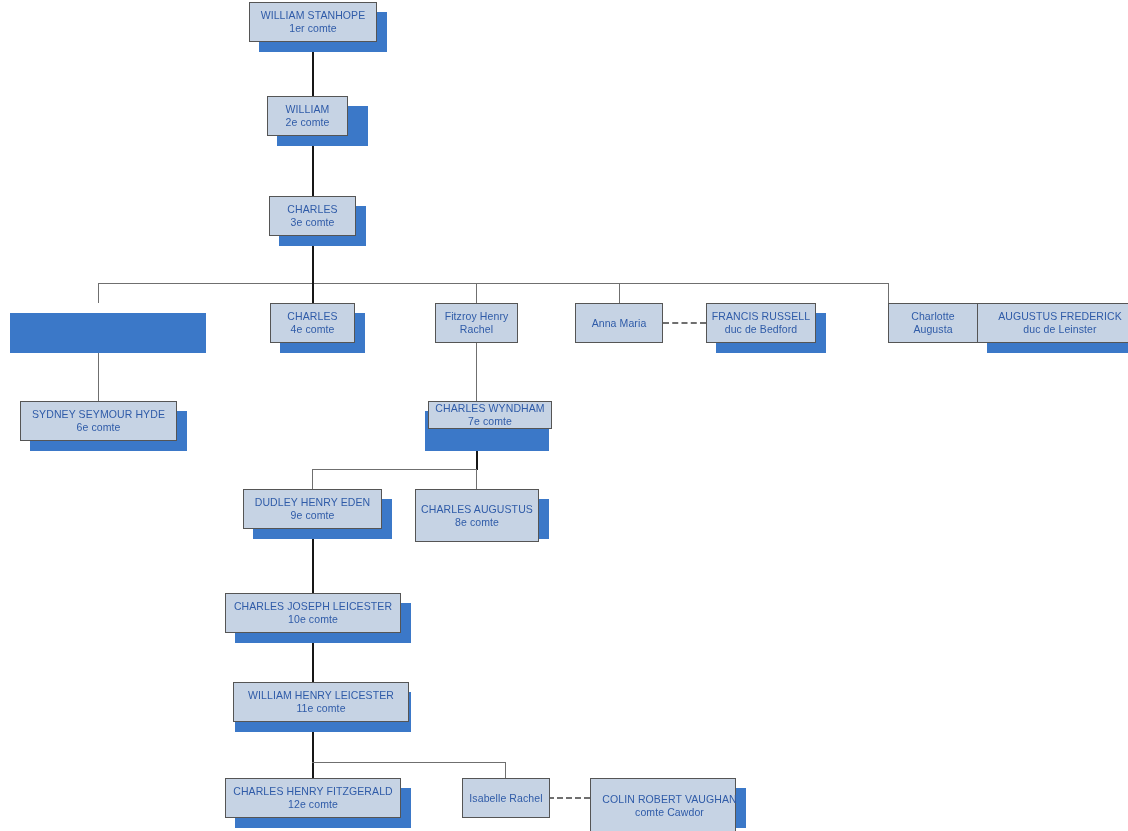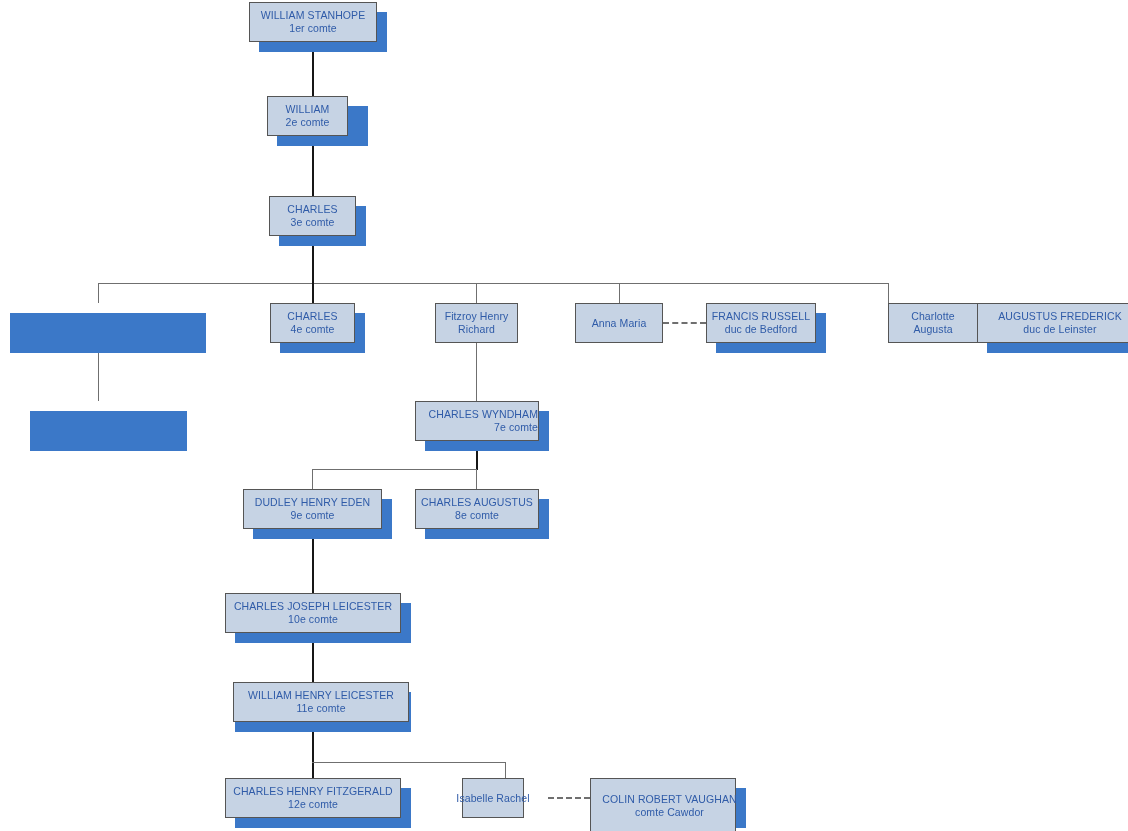--- a/index.html
+++ b/index.html
@@ -103,71 +103,75 @@
       <div class="l2">3e comte</div>
     </div>
     <div class="shadow" style="left: 10px; top: 313px; width: 196px; height: 40px;"></div>
     <div class="shadow" style="left: 280px; top: 313px; width: 85px; height: 40px;"></div>
     <div class="node" style="left: 270px; top: 303px; width: 85px; height: 40px;">
       <div class="l1">CHARLES</div>
       <div class="l2">4e comte</div>
     </div>
     <div class="node" style="left: 435px; top: 303px; width: 83px; height: 40px;">
       <div class="l1">Fitzroy Henry</div>
-      <div class="l2">Richard</div>
+      <div class="l2">Rachel</div>
     </div>
     <div class="node" style="left: 575px; top: 303px; width: 88px; height: 40px;">
       <div class="l1">Anna Maria</div>
     </div>
     <div class="shadow" style="left: 716px; top: 313px; width: 110px; height: 40px;"></div>
     <div class="node" style="left: 706px; top: 303px; width: 110px; height: 40px;">
       <div class="l1">FRANCIS RUSSELL</div>
       <div class="l2">duc de Bedford</div>
     </div>
     <div class="node" style="left: 845px; top: 303px; width: 90px; height: 40px; margin-left: 43px;">
       <div class="l1">Charlotte</div>
       <div class="l2">Augusta</div>
     </div>
     <div class="shadow" style="left: 987px; top: 313px; width: 141px; height: 40px;"></div>
     <div class="node" style="left: 977px; top: 303px; width: 166px; height: 40px;">
       <div class="l1">AUGUSTUS FREDERICK</div>
       <div class="l2">duc de Leinster</div>
     </div>
     <div class="shadow" style="left: 30px; top: 411px; width: 157px; height: 40px;"></div>
+    <div class="node" style="left: 20px; top: 401px; width: 157px; height: 40px;">
+      <div class="l1">SYDNEY SEYMOUR HYDE</div>
+      <div class="l2">6e comte</div>
+    </div>
     <div class="shadow" style="left: 425px; top: 411px; width: 124px; height: 40px;"></div>
-    <div class="node" style="left: 415px; top: 401px; width: 124px; height: 40px; align-items: flex-end;">
+    <div class="node" style="left: 428px; top: 401px; width: 124px; height: 28px;">
       <div class="l1">CHARLES WYNDHAM</div>
       <div class="l2">7e comte</div>
     </div>
     <div class="shadow" style="left: 253px; top: 499px; width: 139px; height: 40px;"></div>
     <div class="node" style="left: 243px; top: 489px; width: 139px; height: 40px;">
       <div class="l1">DUDLEY HENRY EDEN</div>
       <div class="l2">9e comte</div>
     </div>
     <div class="shadow" style="left: 425px; top: 499px; width: 124px; height: 40px;"></div>
-    <div class="node" style="left: 415px; top: 489px; width: 124px; height: 40px;">
+    <div class="node" style="left: 415px; top: 489px; width: 124px; height: 53px;">
       <div class="l1">CHARLES AUGUSTUS</div>
       <div class="l2">8e comte</div>
     </div>
     <div class="shadow" style="left: 235px; top: 603px; width: 176px; height: 40px;"></div>
     <div class="node" style="left: 225px; top: 593px; width: 176px; height: 40px;">
       <div class="l1">CHARLES JOSEPH LEICESTER</div>
       <div class="l2">10e comte</div>
     </div>
     <div class="shadow" style="left: 235px; top: 692px; width: 176px; height: 40px;"></div>
     <div class="node" style="left: 225px; top: 682px; width: 176px; height: 40px; margin-left: 8px;">
       <div class="l1">WILLIAM HENRY LEICESTER</div>
       <div class="l2">11e comte</div>
     </div>
     <div class="shadow" style="left: 235px; top: 788px; width: 176px; height: 40px;"></div>
     <div class="node" style="left: 225px; top: 778px; width: 176px; height: 40px;">
       <div class="l1">CHARLES HENRY FITZGERALD</div>
       <div class="l2">12e comte</div>
     </div>
-    <div class="node" style="left: 462px; top: 778px; width: 62px; height: 40px;">
+    <div class="node" style="left: 462px; top: 778px; width: 88px; height: 40px;">
       <div class="l1">Isabelle Rachel</div>
     </div>
     <div class="shadow" style="left: 600px; top: 788px; width: 146px; height: 40px;"></div>
     <div class="node" style="left: 590px; top: 778px; width: 146px; height: 56px; padding-left: 13px;">
       <div class="l1">COLIN ROBERT VAUGHAN</div>
       <div class="l2">comte Cawdor</div>
     </div>
   </div>
 
 </body></html>

